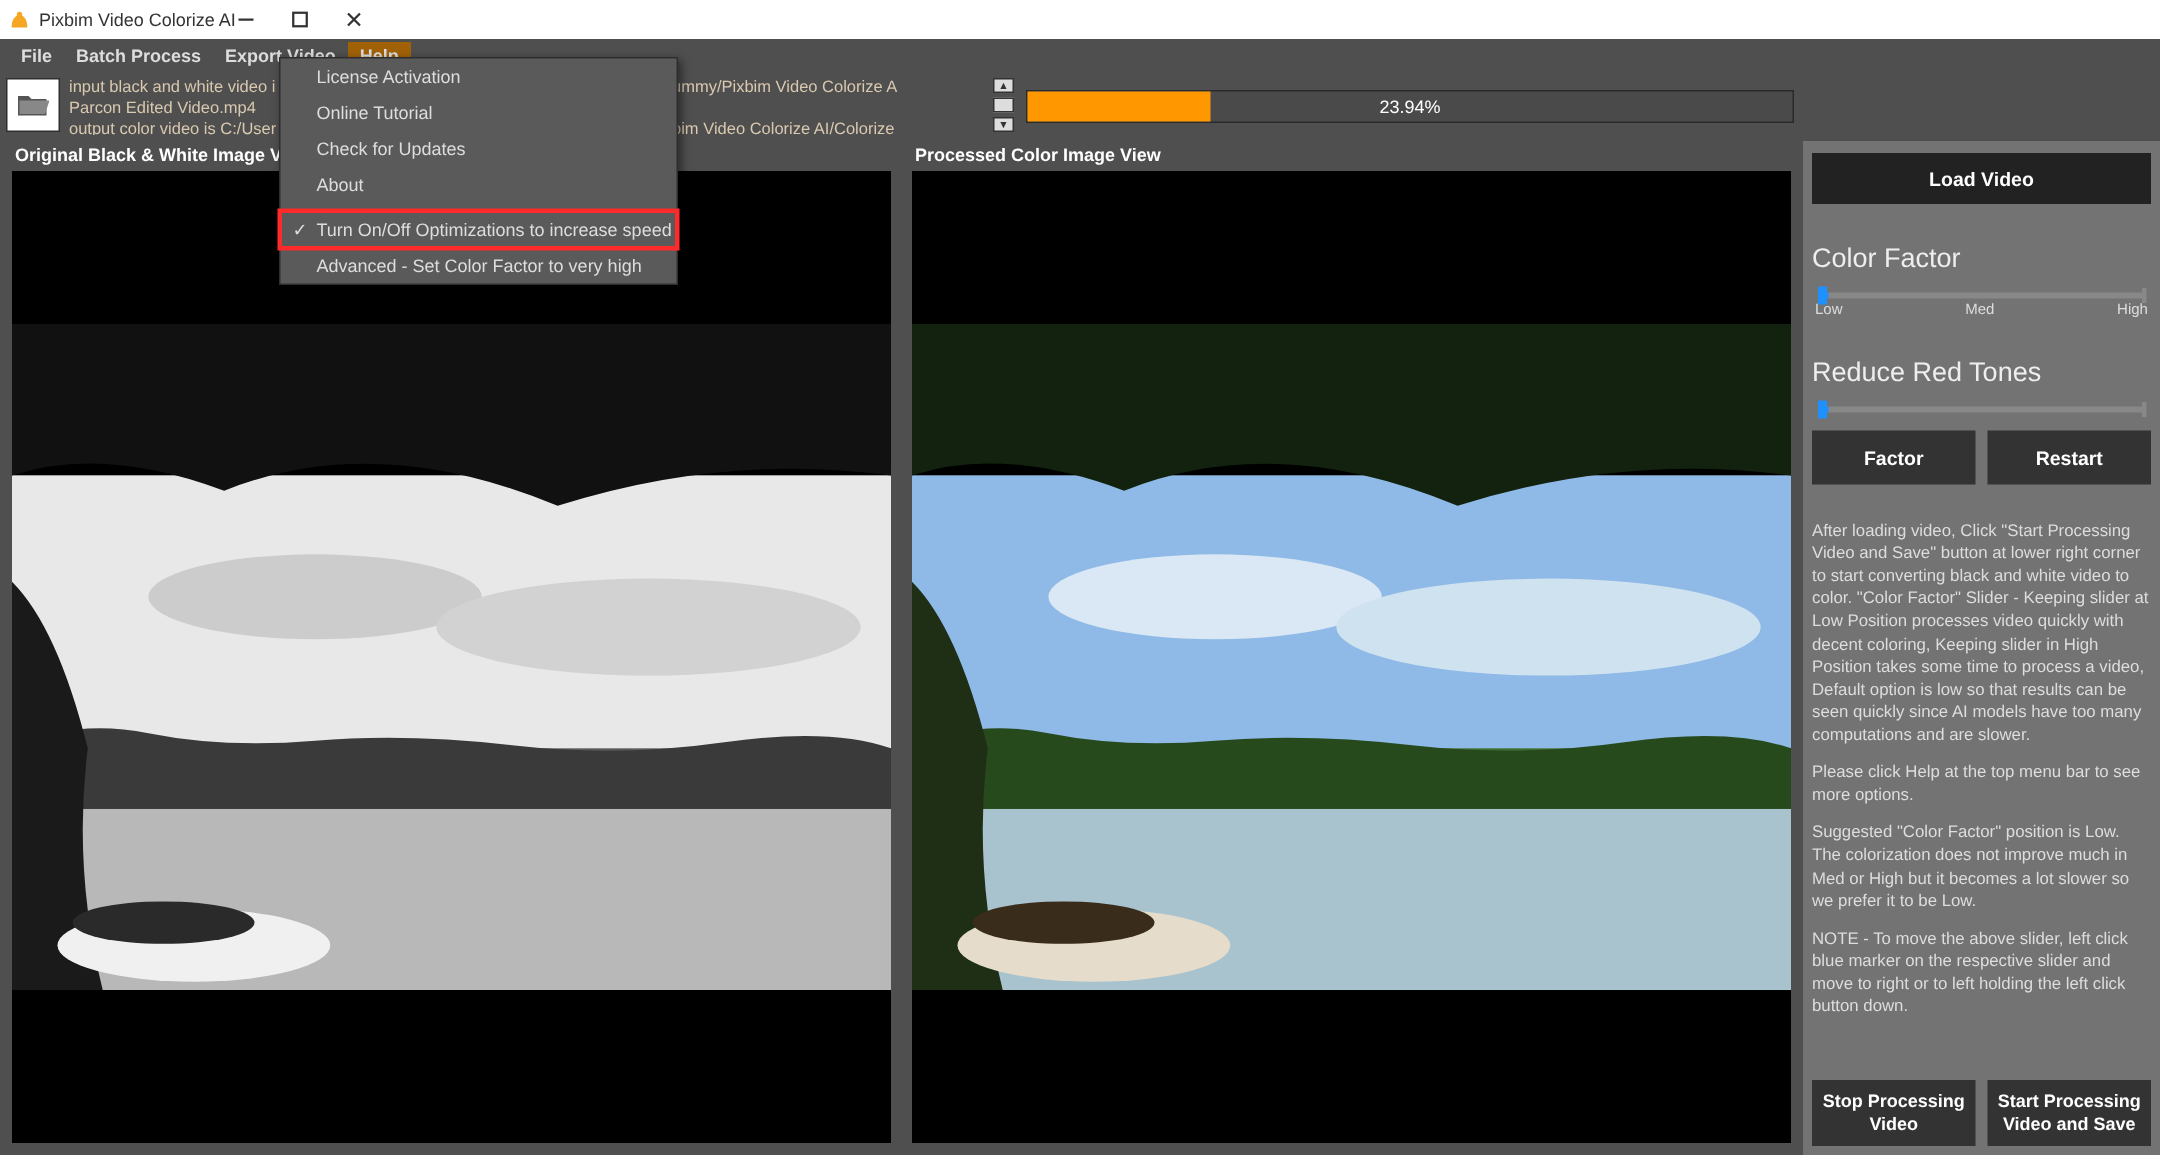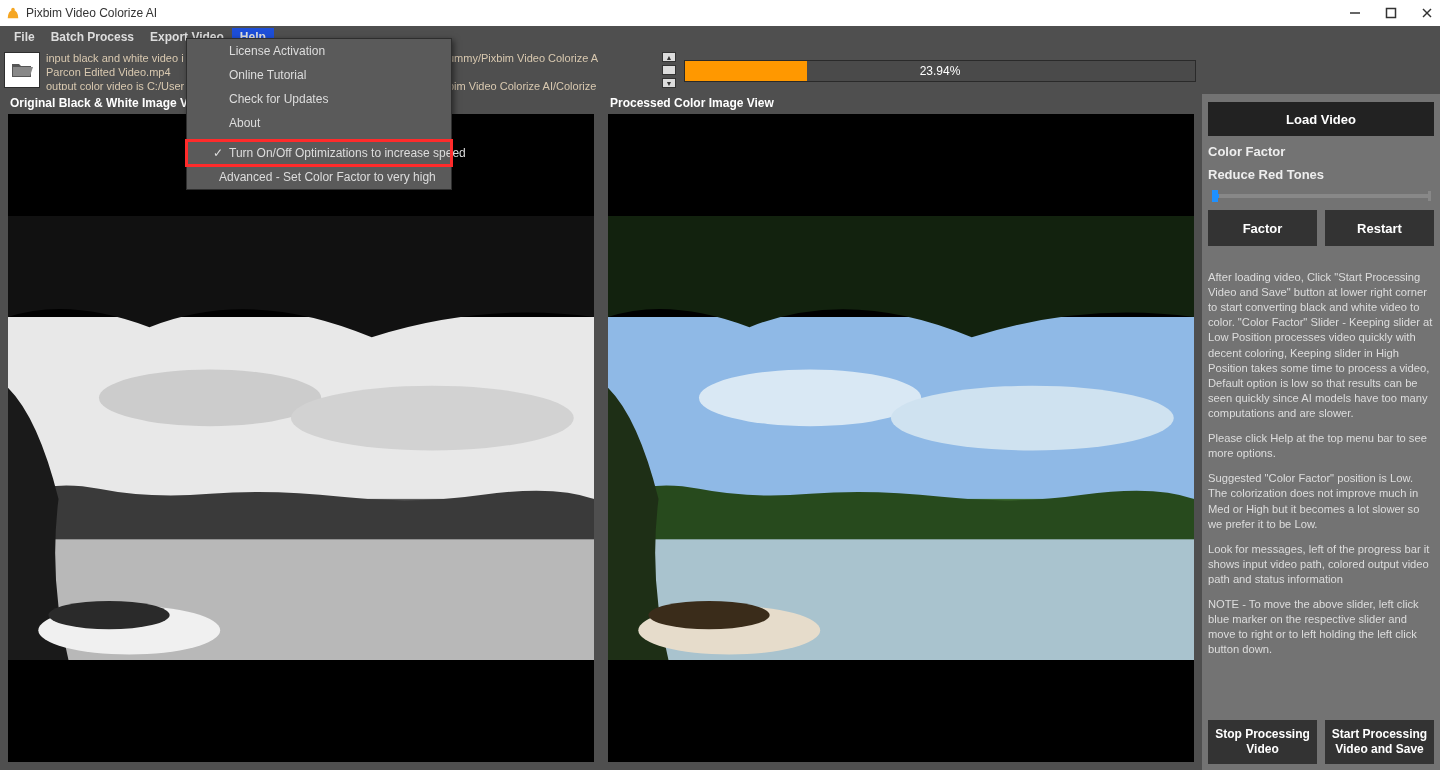--- a/index.html
+++ b/index.html
@@ -1,26 +1,26 @@
 <!DOCTYPE html>
 <html><head>
 <meta charset="utf-8">
 <style>
 * { box-sizing: border-box; margin: 0; padding: 0; font-family: "Segoe UI", Tahoma, sans-serif; }
 body { width: 1440px; height: 770px; background: #4f4f4f; color: #ddd; overflow: hidden; display:flex; flex-direction:column; }
-.titlebar { background: #fff; height: 26px; display:flex; align-items:center; justify-content:space-between; padding: 0 6px; color:#333; }
+.titlebar { background: #fff; height: 26px; display:flex; align-items:center; padding: 0 6px; color:#333; }
 .titlebar .left { display:flex; align-items:center; gap:6px; font-size:12px; }
 .titlebar .icon-app { width:14px; height:14px; }
 .winbtns { display:flex; gap:22px; align-items:center; }
 .winbtn { width:14px; height:14px; display:flex; align-items:center; justify-content:center; cursor:pointer; }
 .menubar { background:#4f4f4f; height:22px; display:flex; align-items:center; padding:0 6px; font-size:12px; position:relative;font-weight:bold; }
 .menuitem { padding:2px 8px; cursor:pointer; color:#ddd; }
-.menuitem.open { background:#1d4ed8; }
+.menuitem.open { background:#a16207; }
 .dropdown { position:absolute; top:38px; left:186px; width:266px; background:#5a5a5a; border:1px solid #2e2e2e; box-shadow:2px 2px 6px rgba(0,0,0,.5); font-size:12px; z-index:100; }
-.dropdown .ditem { padding:5px 26px; cursor:pointer; display:flex; align-items:flex-end; gap:6px; white-space:nowrap; }
+.dropdown .ditem { padding:5px 8px; cursor:pointer; display:flex; align-items:flex-end; gap:6px; white-space:nowrap; }
 .dropdown .sep { height:6px; }
 .dropdown .highlighted { outline:3px solid #ff2b2b; outline-offset:-1px; }
 .checkmark { width:10px; display:inline-block; }
 .toprow { display:flex; align-items:stretch; padding:4px; height:46px; gap:2px; }
 .fileicon-cell { width:36px; height:36px; background:#fff; display:flex; align-items:center; justify-content:center; border:1px solid #2e2e2e; margin-right:4px; cursor:pointer; }
 .pathinfo { font-size:11px; color:#d9c9b0; line-height:1.25; overflow:hidden; flex:0 0 330px; }
 .pathinfo2 { font-size:11px; color:#d9c9b0; line-height:1.25; overflow:hidden; width:210px; margin-left:70px; }
 .spinner-col { display:flex; flex-direction:column; justify-content:space-between; height:36px; margin-left:2px; }
 .spinbtn { width:14px; height:10px; background:#ddd; border:1px solid #333; display:flex; align-items:center; justify-content:center; font-size:7px; color:#333; cursor:pointer; }
 .spinbox { width:14px; height:10px; background:#ddd; border:1px solid #333; }
@@ -29,21 +29,21 @@
 .progress-fill { position:absolute; left:0; top:0; bottom:0; background:#ff9800; }
 .progress-text { position:absolute; inset:0; display:flex; align-items:center; justify-content:center; font-size:12px; color:#fff; }
 .main { display:flex; flex:1; min-height:0; }
 .views { flex:1; display:flex; gap:14px; padding:0 8px 8px 8px; min-width:0; }
 .viewcol { flex:1; display:flex; flex-direction:column; min-width:0; }
 .viewtitle { font-size:12px; font-weight:bold; color:#fff; padding:2px 0 4px 2px; }
 .imgbox { flex:1; background:#000; display:flex; align-items:center; justify-content:center; overflow:hidden; }
 .imgbox svg { width:100%; height:auto; max-height:520px; }
 .sidepanel { width:238px; background:#737373; padding:8px 6px 6px 6px; display:flex; flex-direction:column; gap:6px; }
 .btn-primary { background:#222; color:#fff; font-weight:bold; height:34px; border:none; font-size:13px; cursor:pointer; }
-.slider-label { font-size:13px; font-weight:bold; color:#eee; margin-top:2px; }
+.slider-label { font-size:18px; font-weight:normal; color:#eee; margin-top:20px; }
 .slider-track { height:4px; background:#888; position:relative; margin:6px 4px 2px 4px; }
 .slider-fill { position:absolute; left:0; top:0; bottom:0; background:#1e90ff; }
 .slider-thumb { position:absolute; top:-4px; width:6px; height:12px; background:#1e90ff; }
 .slider-end { position:absolute; right:-1px; top:-3px; width:3px; height:10px; background:#888; }
 .slider-ticks { display:flex; justify-content:space-between; font-size:10px; color:#ddd; padding:0 2px; }
 .btnrow { display:flex; gap:8px; margin-top:4px; }
 .btn-sec { flex:1; background:#333; color:#fff; font-weight:bold; height:36px; border:none; font-size:13px; cursor:pointer; }
 .helptext { font-size:11.2px; color:#ddd; line-height:1.35; margin-top:18px; flex:1; overflow:auto; }
 .helptext p { margin-bottom:10px; }
 .bottom-btnrow { display:flex; gap:8px; }
@@ -185,40 +185,51 @@
           <ellipse cx="100" cy="395" rx="60" ry="14" fill="#3a2c1a"></ellipse>
         </svg>
       </div>
     </div>
   </div>
 
   <div class="sidepanel">
     <button class="btn-primary">Load Video</button>
 
     <div class="slider-label">Color Factor</div>
+    <div>
+      <div class="slider-track">
+        <div class="slider-fill" style="width:3%"></div>
+        <div class="slider-thumb" style="left:0%"></div>
+        <div class="slider-end"></div>
+      </div>
+      <div class="slider-ticks">
+        <span>Low</span>
+        <span>Med</span>
+        <span>High</span>
+      </div>
+    </div>
 
     <div class="slider-label">Reduce Red Tones</div>
     <div>
       <div class="slider-track">
         <div class="slider-fill" style="width:3%"></div>
         <div class="slider-thumb" style="left:0%"></div>
         <div class="slider-end"></div>
       </div>
     </div>
 
     <div class="btnrow">
       <button class="btn-sec">Factor</button>
       <button class="btn-sec">Restart</button>
     </div>
 
     <div class="helptext">
       <p>After loading video, Click "Start Processing Video and Save" button at lower right corner to start converting black and white video to color. "Color Factor" Slider - Keeping slider at Low Position processes video quickly with decent coloring, Keeping slider in High Position takes some time to process a video, Default option is low so that results can be seen quickly since AI models have too many computations and are slower.</p>
       <p>Please click Help at the top menu bar to see more options.</p>
       <p>Suggested "Color Factor" position is Low. The colorization does not improve much in Med or High but it becomes a lot slower so we prefer it to be Low.</p>
-      <p>Look for messages, left of the progress bar it shows input video path, colored output video path and status information</p>
       <p>NOTE - To move the above slider, left click blue marker on the respective slider and move to right or to left holding the left click button down.</p>
     </div>
 
     <div class="bottom-btnrow">
       <button class="btn-big">Stop Processing<br>Video</button>
       <button class="btn-big">Start Processing<br>Video and Save</button>
     </div>
   </div>
 </div>
 

